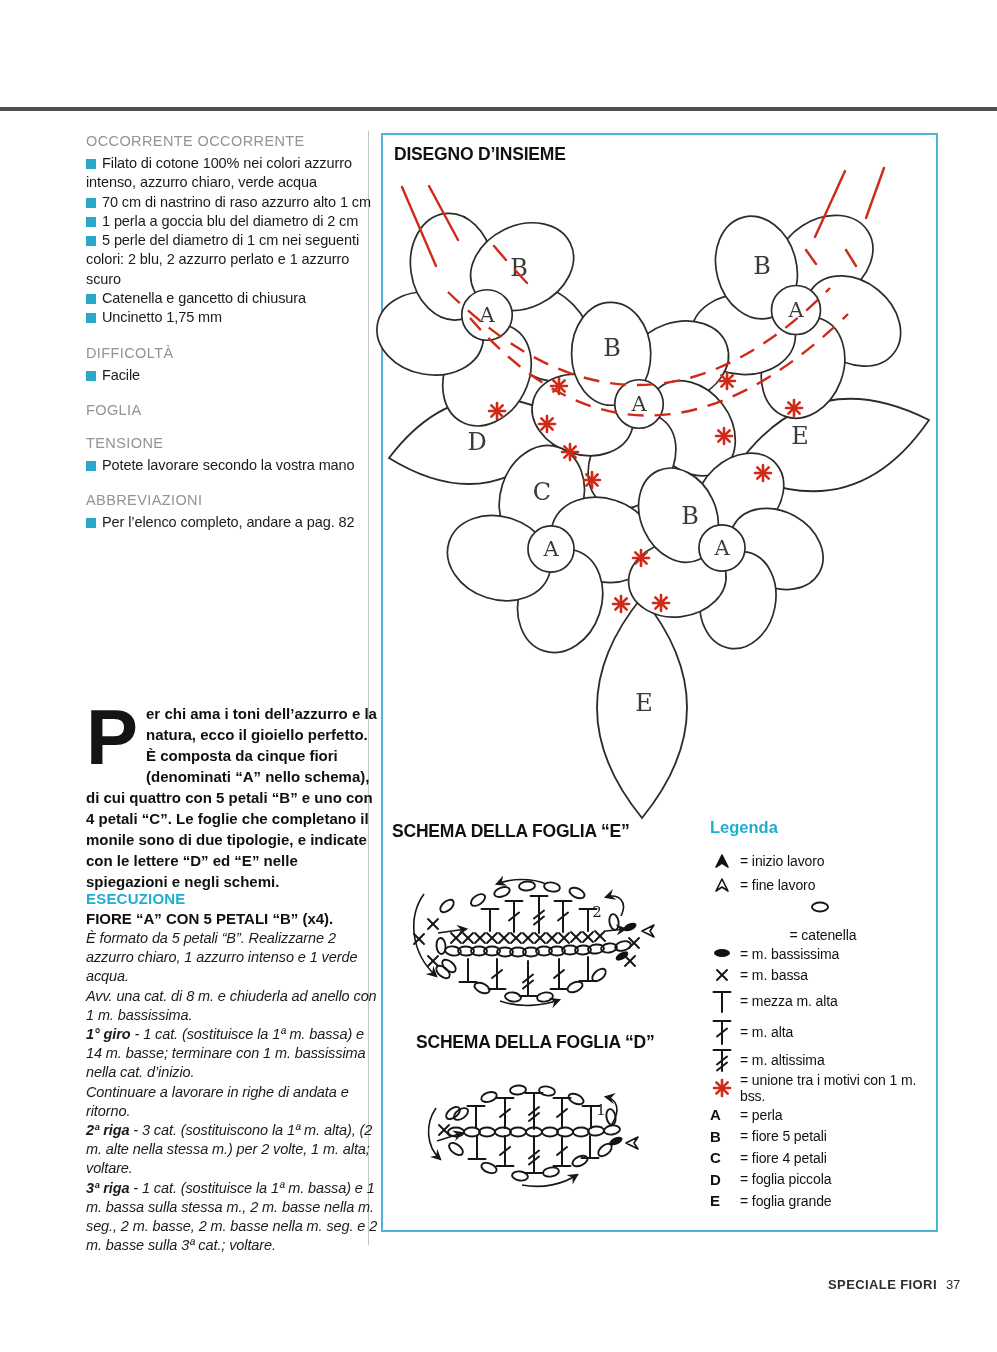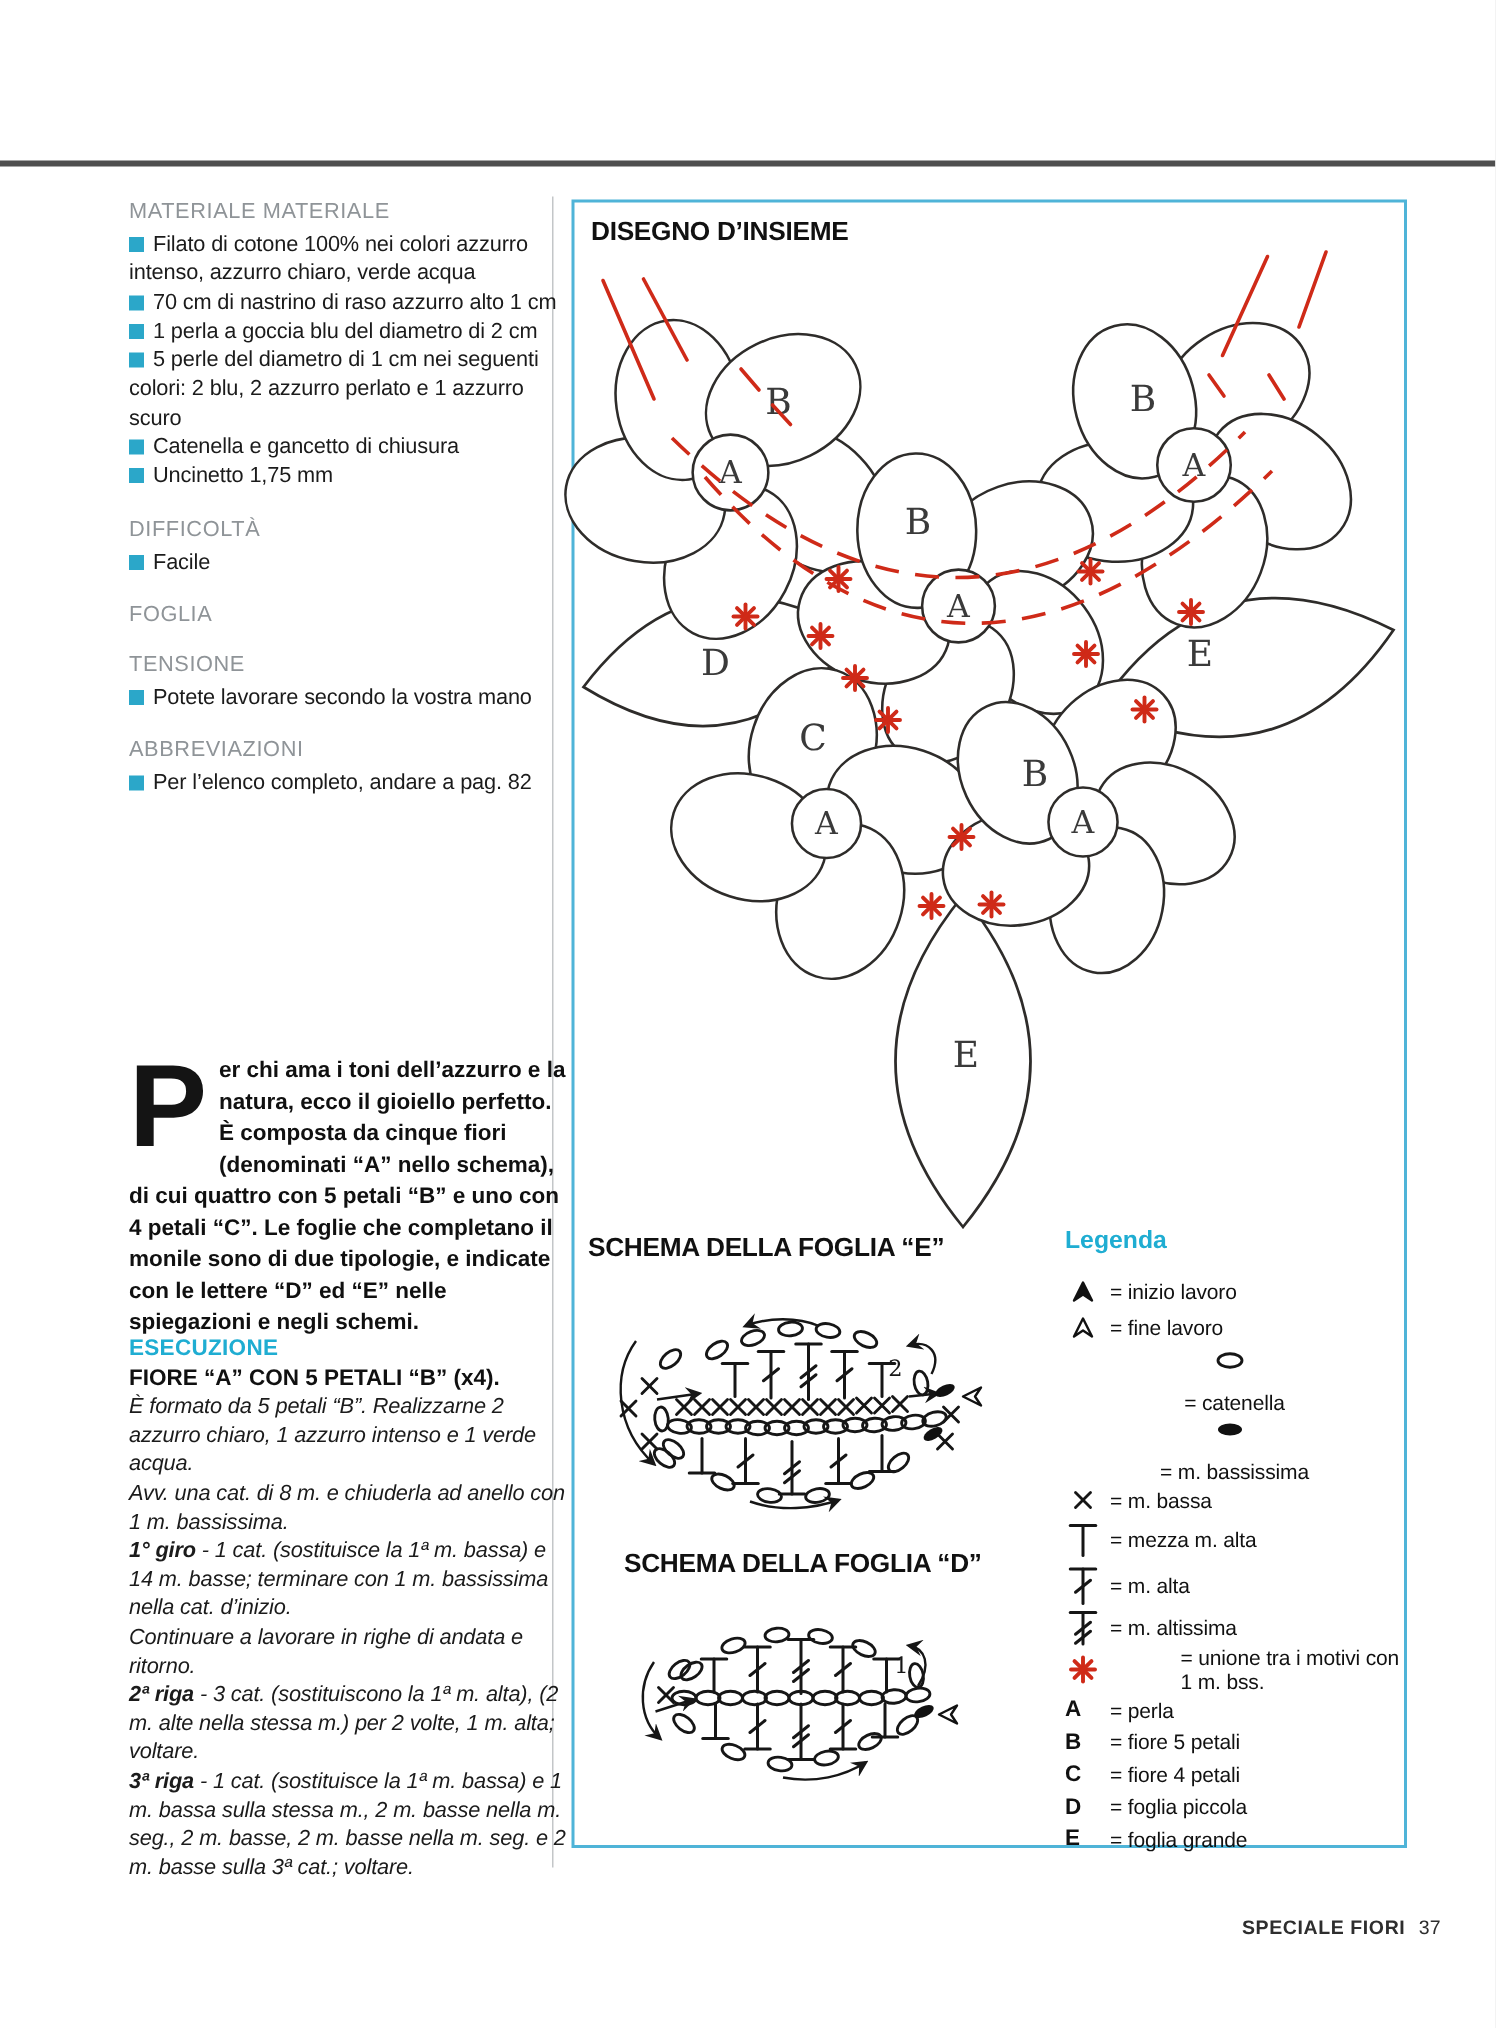--- a/index.html
+++ b/index.html
@@ -53,21 +53,21 @@
 </head>
 <body>
 
 <div class="page">
   <div class="top-rule"></div>
   <div class="col-sep"></div>
 
   <div class="left-col">
     <div id="sections">
         <div class="section">
-          <h4 class="gray-head">MATERIALE MATERIALE</h4>
+          <h4 class="gray-head">OCCORRENTE OCCORRENTE</h4>
           <div class="item"><span class="sq"></span>Filato di cotone 100% nei colori azzurro intenso, azzurro chiaro, verde acqua</div>
           <div class="item"><span class="sq"></span>70 cm di nastrino di raso azzurro alto 1 cm</div>
           <div class="item"><span class="sq"></span>1 perla a goccia blu del diametro di 2 cm</div>
           <div class="item"><span class="sq"></span>5 perle del diametro di 1 cm nei seguenti colori: 2 blu, 2 azzurro perlato e 1 azzurro scuro</div>
           <div class="item"><span class="sq"></span>Catenella e gancetto di chiusura</div>
           <div class="item"><span class="sq"></span>Uncinetto 1,75 mm</div>
         </div>
         <div class="section">
           <h4 class="gray-head">DIFFICOLTÀ</h4>
           <div class="item"><span class="sq"></span>Facile</div>
@@ -522,21 +522,21 @@
           <span class="leg-label">=  fine lavoro</span>
         </div>
         <div class="leg-row" style="min-height: 21px; flex-direction: column;">
           <span class="leg-sym">
             <svg width="26" height="21" viewBox="0 0 26 21">
               <ellipse cx="12" cy="10" rx="8" ry="4.5" fill="none" stroke="#161616" stroke-width="1.9" transform="rotate(0 12 10)"></ellipse>
             </svg>
           </span>
           <span class="leg-label">=  catenella</span>
         </div>
-        <div class="leg-row" style="min-height: 21px; flex-direction: column;">
+        <div class="leg-row" style="min-height: 21px;">
           <span class="leg-sym">
             <svg width="26" height="21" viewBox="0 0 26 21">
               <ellipse cx="12" cy="10" rx="8" ry="4" fill="#111" stroke="none" stroke-width="1.9" transform="rotate(0 12 10)"></ellipse>
             </svg>
           </span>
           <span class="leg-label">=  m. bassissima</span>
         </div>
         <div class="leg-row" style="min-height: 22px;">
           <span class="leg-sym">
             <svg width="26" height="22" viewBox="0 0 26 22">
@@ -577,21 +577,21 @@
               <g stroke="#161616" stroke-width="2" stroke-linecap="round">
                 <line x1="3.5" y1="2" x2="20.5" y2="2"></line>
                 <line x1="12" y1="2" x2="12" y2="23"></line>
                 <line x1="7" y1="16.5" x2="17" y2="8.5"></line>
                 <line x1="7" y1="22.5" x2="17" y2="14.5"></line>
               </g>
             </svg>
           </span>
           <span class="leg-label">=  m. altissima</span>
         </div>
-        <div class="leg-row" style="min-height: 26px; gap: 47px;">
+        <div class="leg-row" style="min-height: 26px;">
           <span class="leg-sym">
             <svg width="26" height="26" viewBox="0 0 26 26">
               <g stroke="#cf2a18" stroke-width="2.6" stroke-linecap="round">
                 <line x1="4" y1="13" x2="20" y2="13"></line>
                 <line x1="6.343145750507619" y1="7.34314575050762" x2="17.65685424949238" y2="18.65685424949238"></line>
                 <line x1="12" y1="5" x2="12" y2="21"></line>
                 <line x1="17.65685424949238" y1="7.343145750507619" x2="6.34314575050762" y2="18.65685424949238"></line>
               </g>
             </svg>
           </span>

